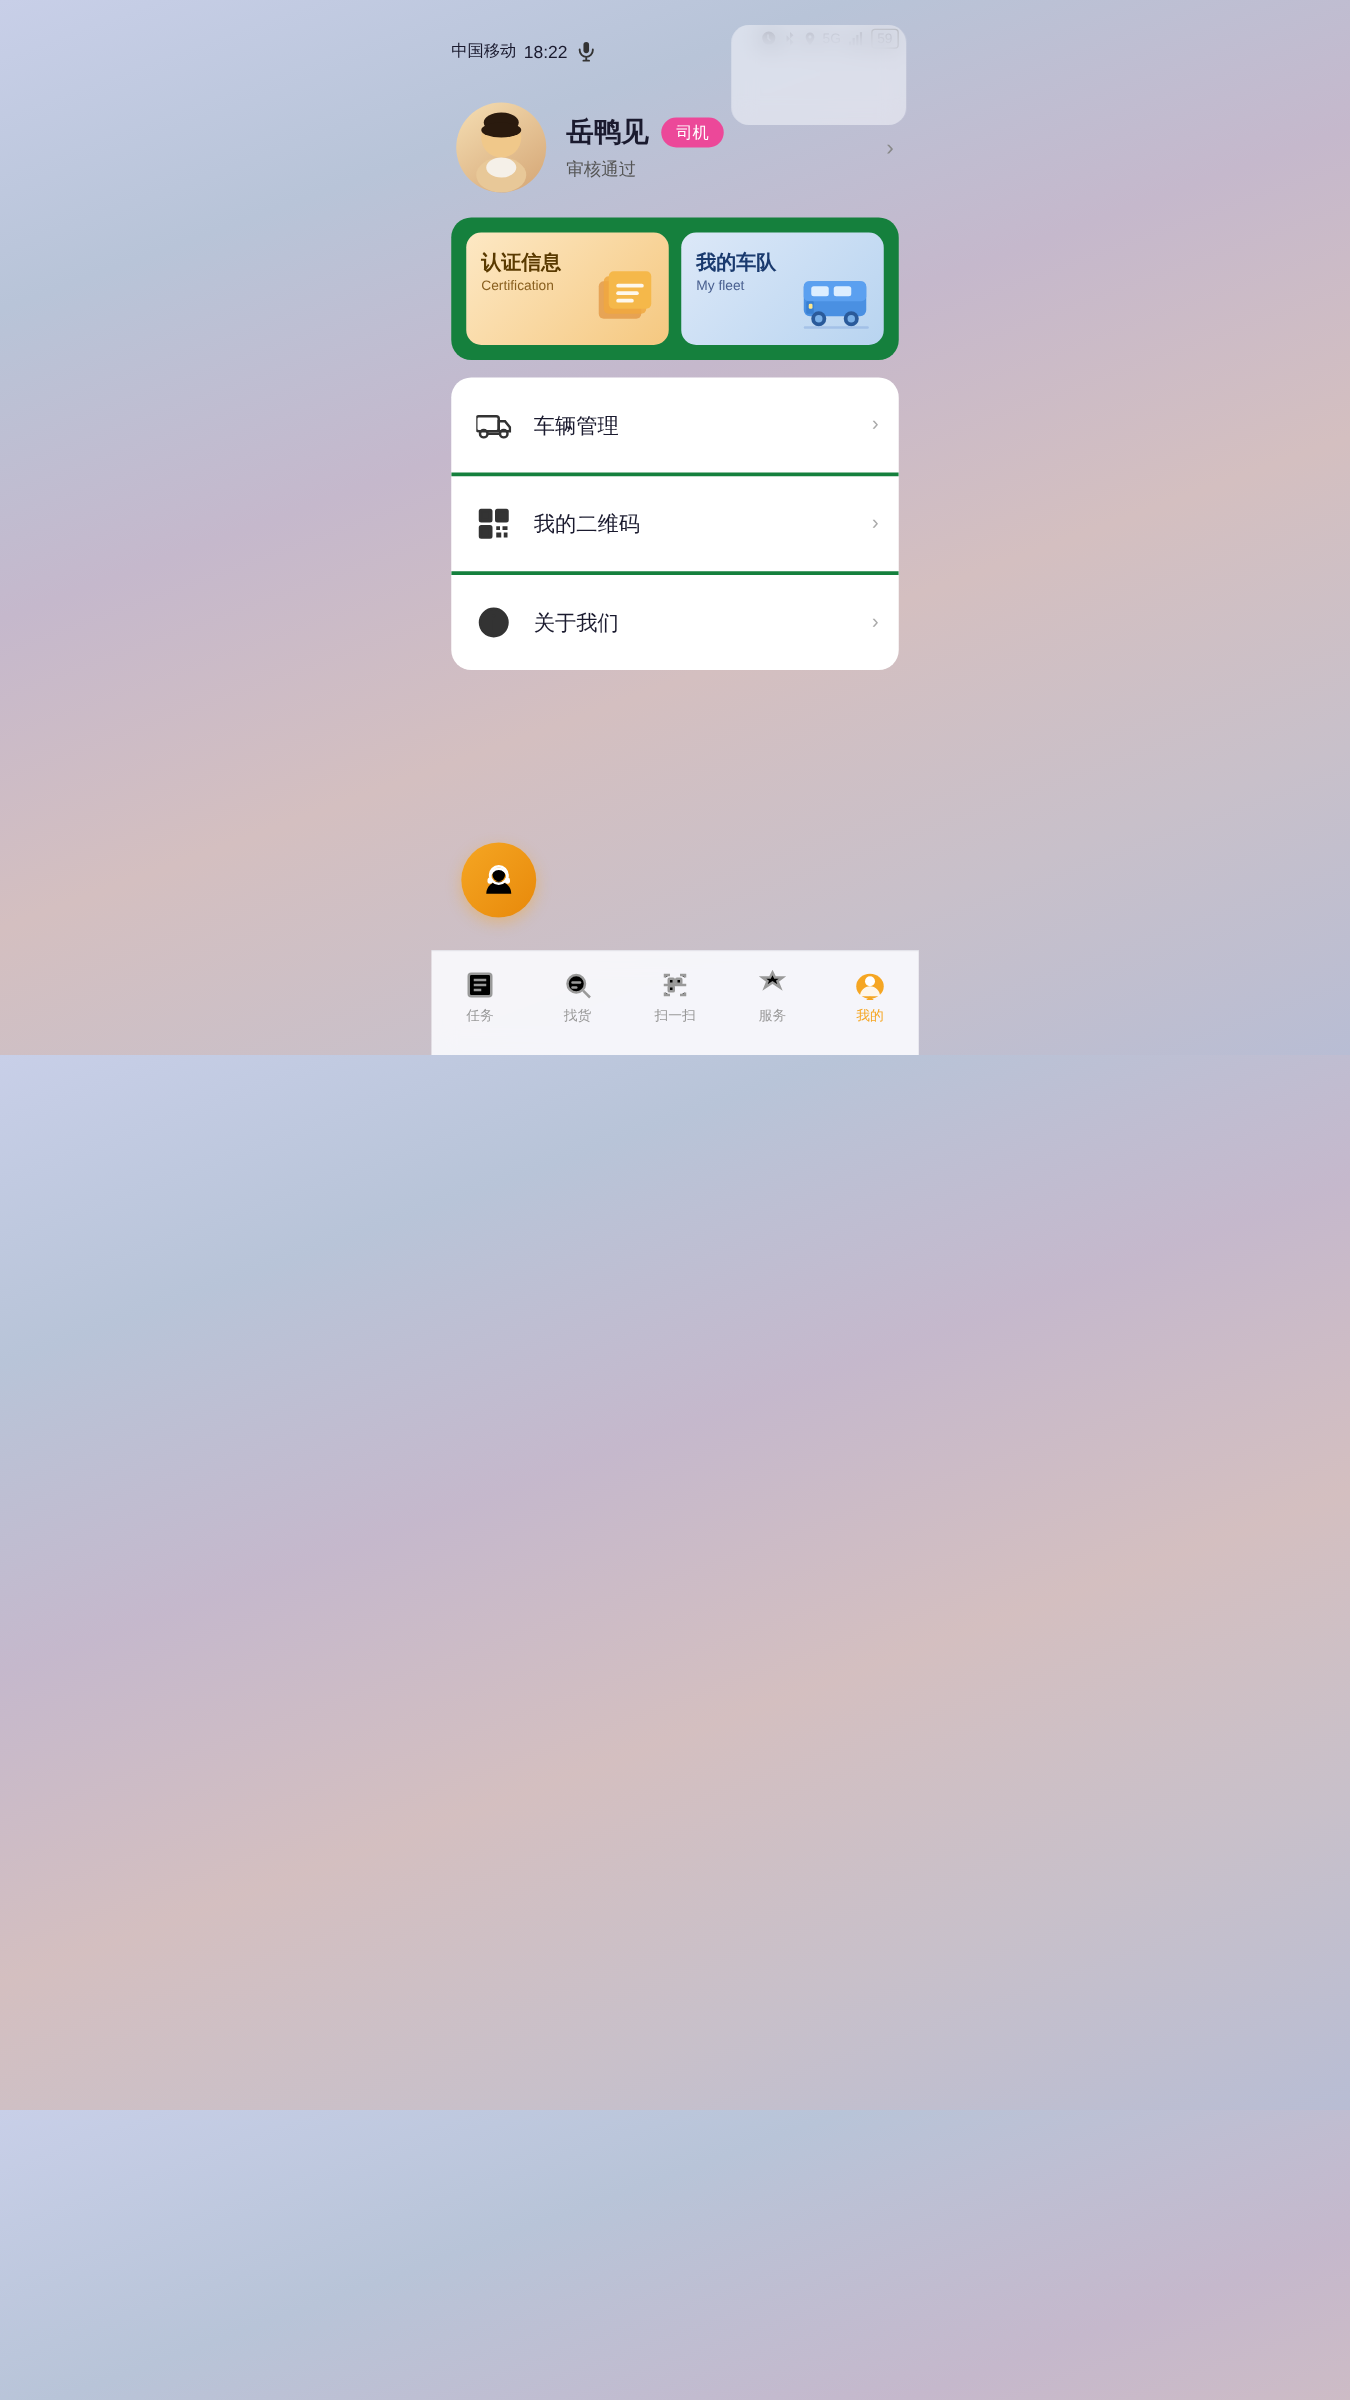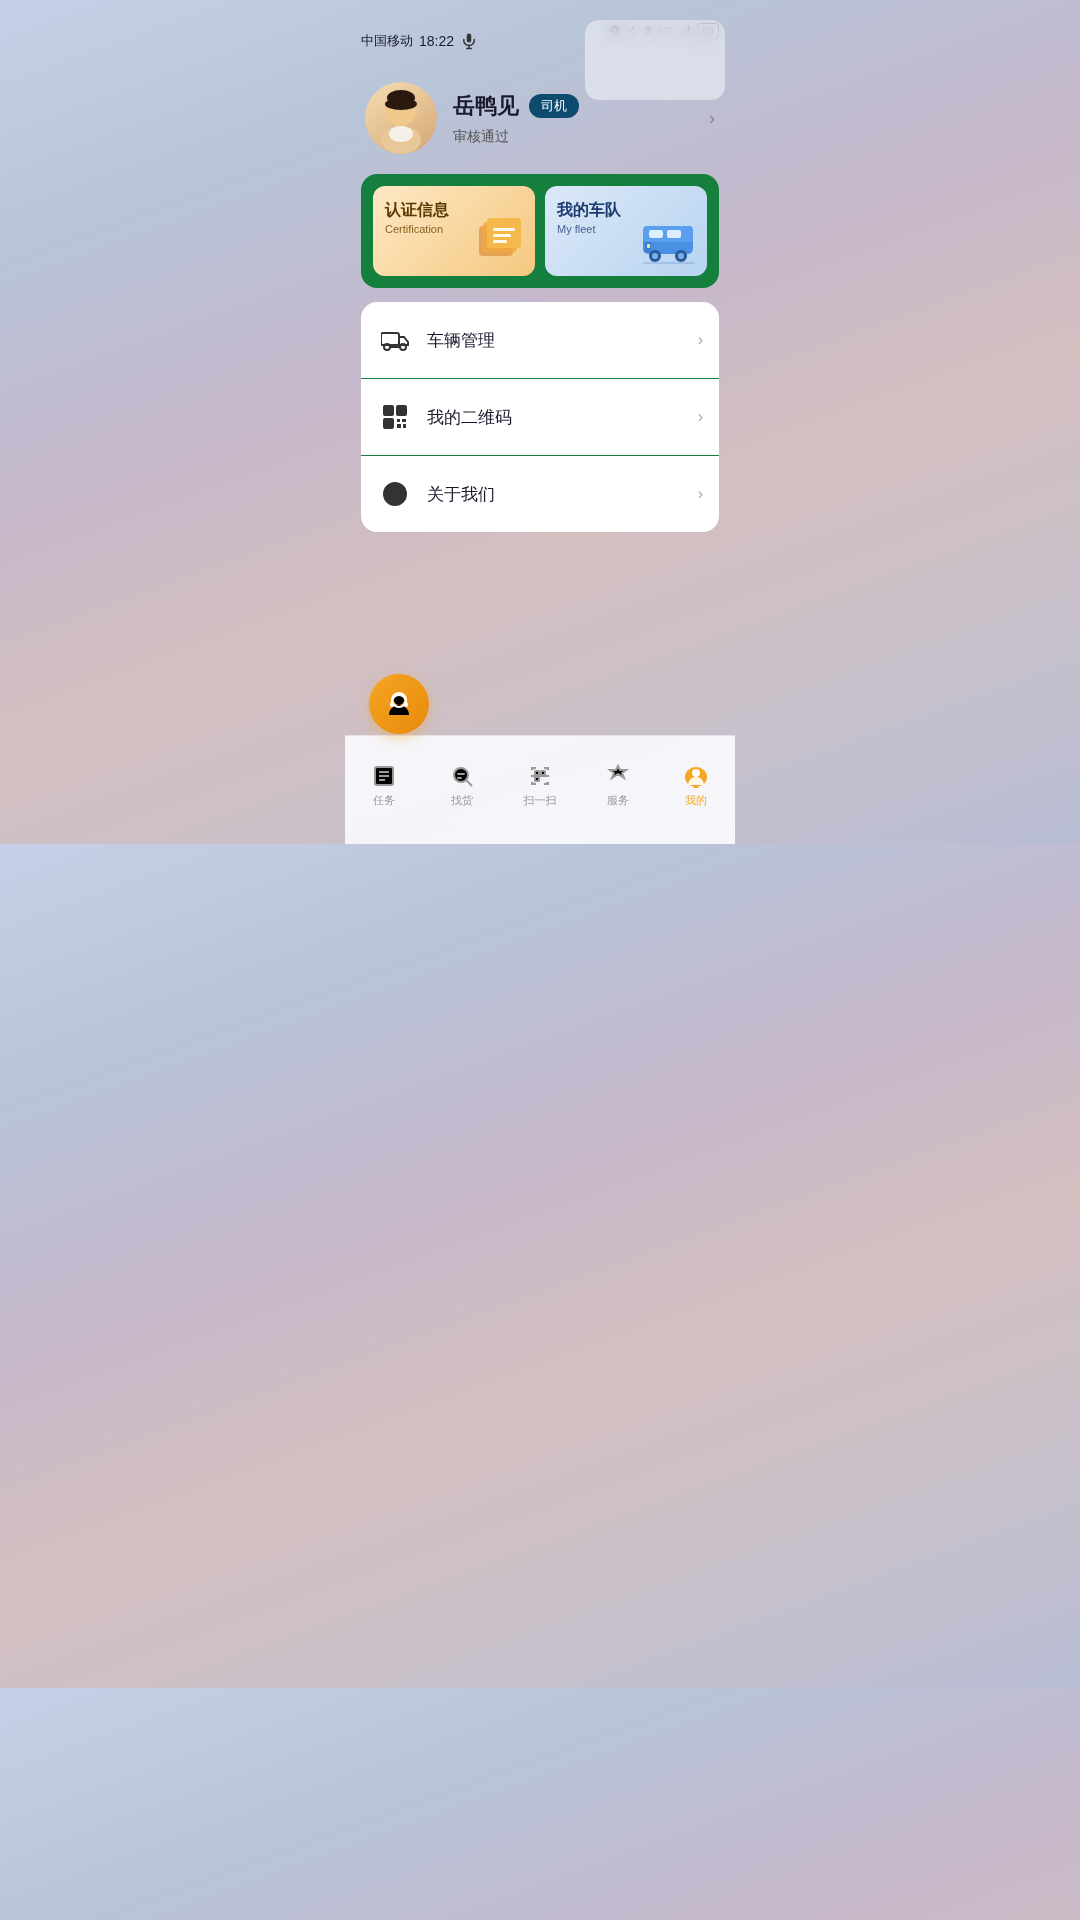--- a/index.html
+++ b/index.html
@@ -91,21 +91,21 @@
       margin-bottom: 6px;
     }
 
     .profile-name {
       font-size: 22px;
       font-weight: 700;
       color: #1a1a2e;
     }
 
     .driver-badge {
-      background: #0c4a6e;
+      background: #ec4899;
       color: white;
       font-size: 13px;
       font-weight: 500;
       padding: 3px 12px;
       border-radius: 20px;
     }
 
     .profile-status {
       font-size: 14px;
       color: #555;
@@ -177,21 +177,21 @@
       margin: 0 16px;
       background: white;
       border-radius: 16px;
       overflow: hidden;
     }
 
     .menu-item {
       display: flex;
       align-items: center;
       padding: 20px 16px;
-      border-bottom: 1px solid #15803d;
+      border-bottom: 3px solid #15803d;
       cursor: pointer;
     }
 
     .menu-item:last-child {
       border-bottom: none;
     }
 
     .menu-icon {
       width: 36px;
       height: 36px;
@@ -230,21 +230,21 @@
       cursor: pointer;
       z-index: 20;
     }
 
     
     .tab-bar {
       position: absolute;
       bottom: 0;
       left: 0;
       right: 0;
-      height: 109px;
+      height: 84px;
       background: rgba(248, 248, 252, 0.95);
       backdrop-filter: blur(10px);
       border-top: 1px solid rgba(200, 200, 210, 0.4);
       display: flex;
       align-items: center;
       justify-content: space-around;
       padding-bottom: 10px;
     }
 
     .tab-item {

